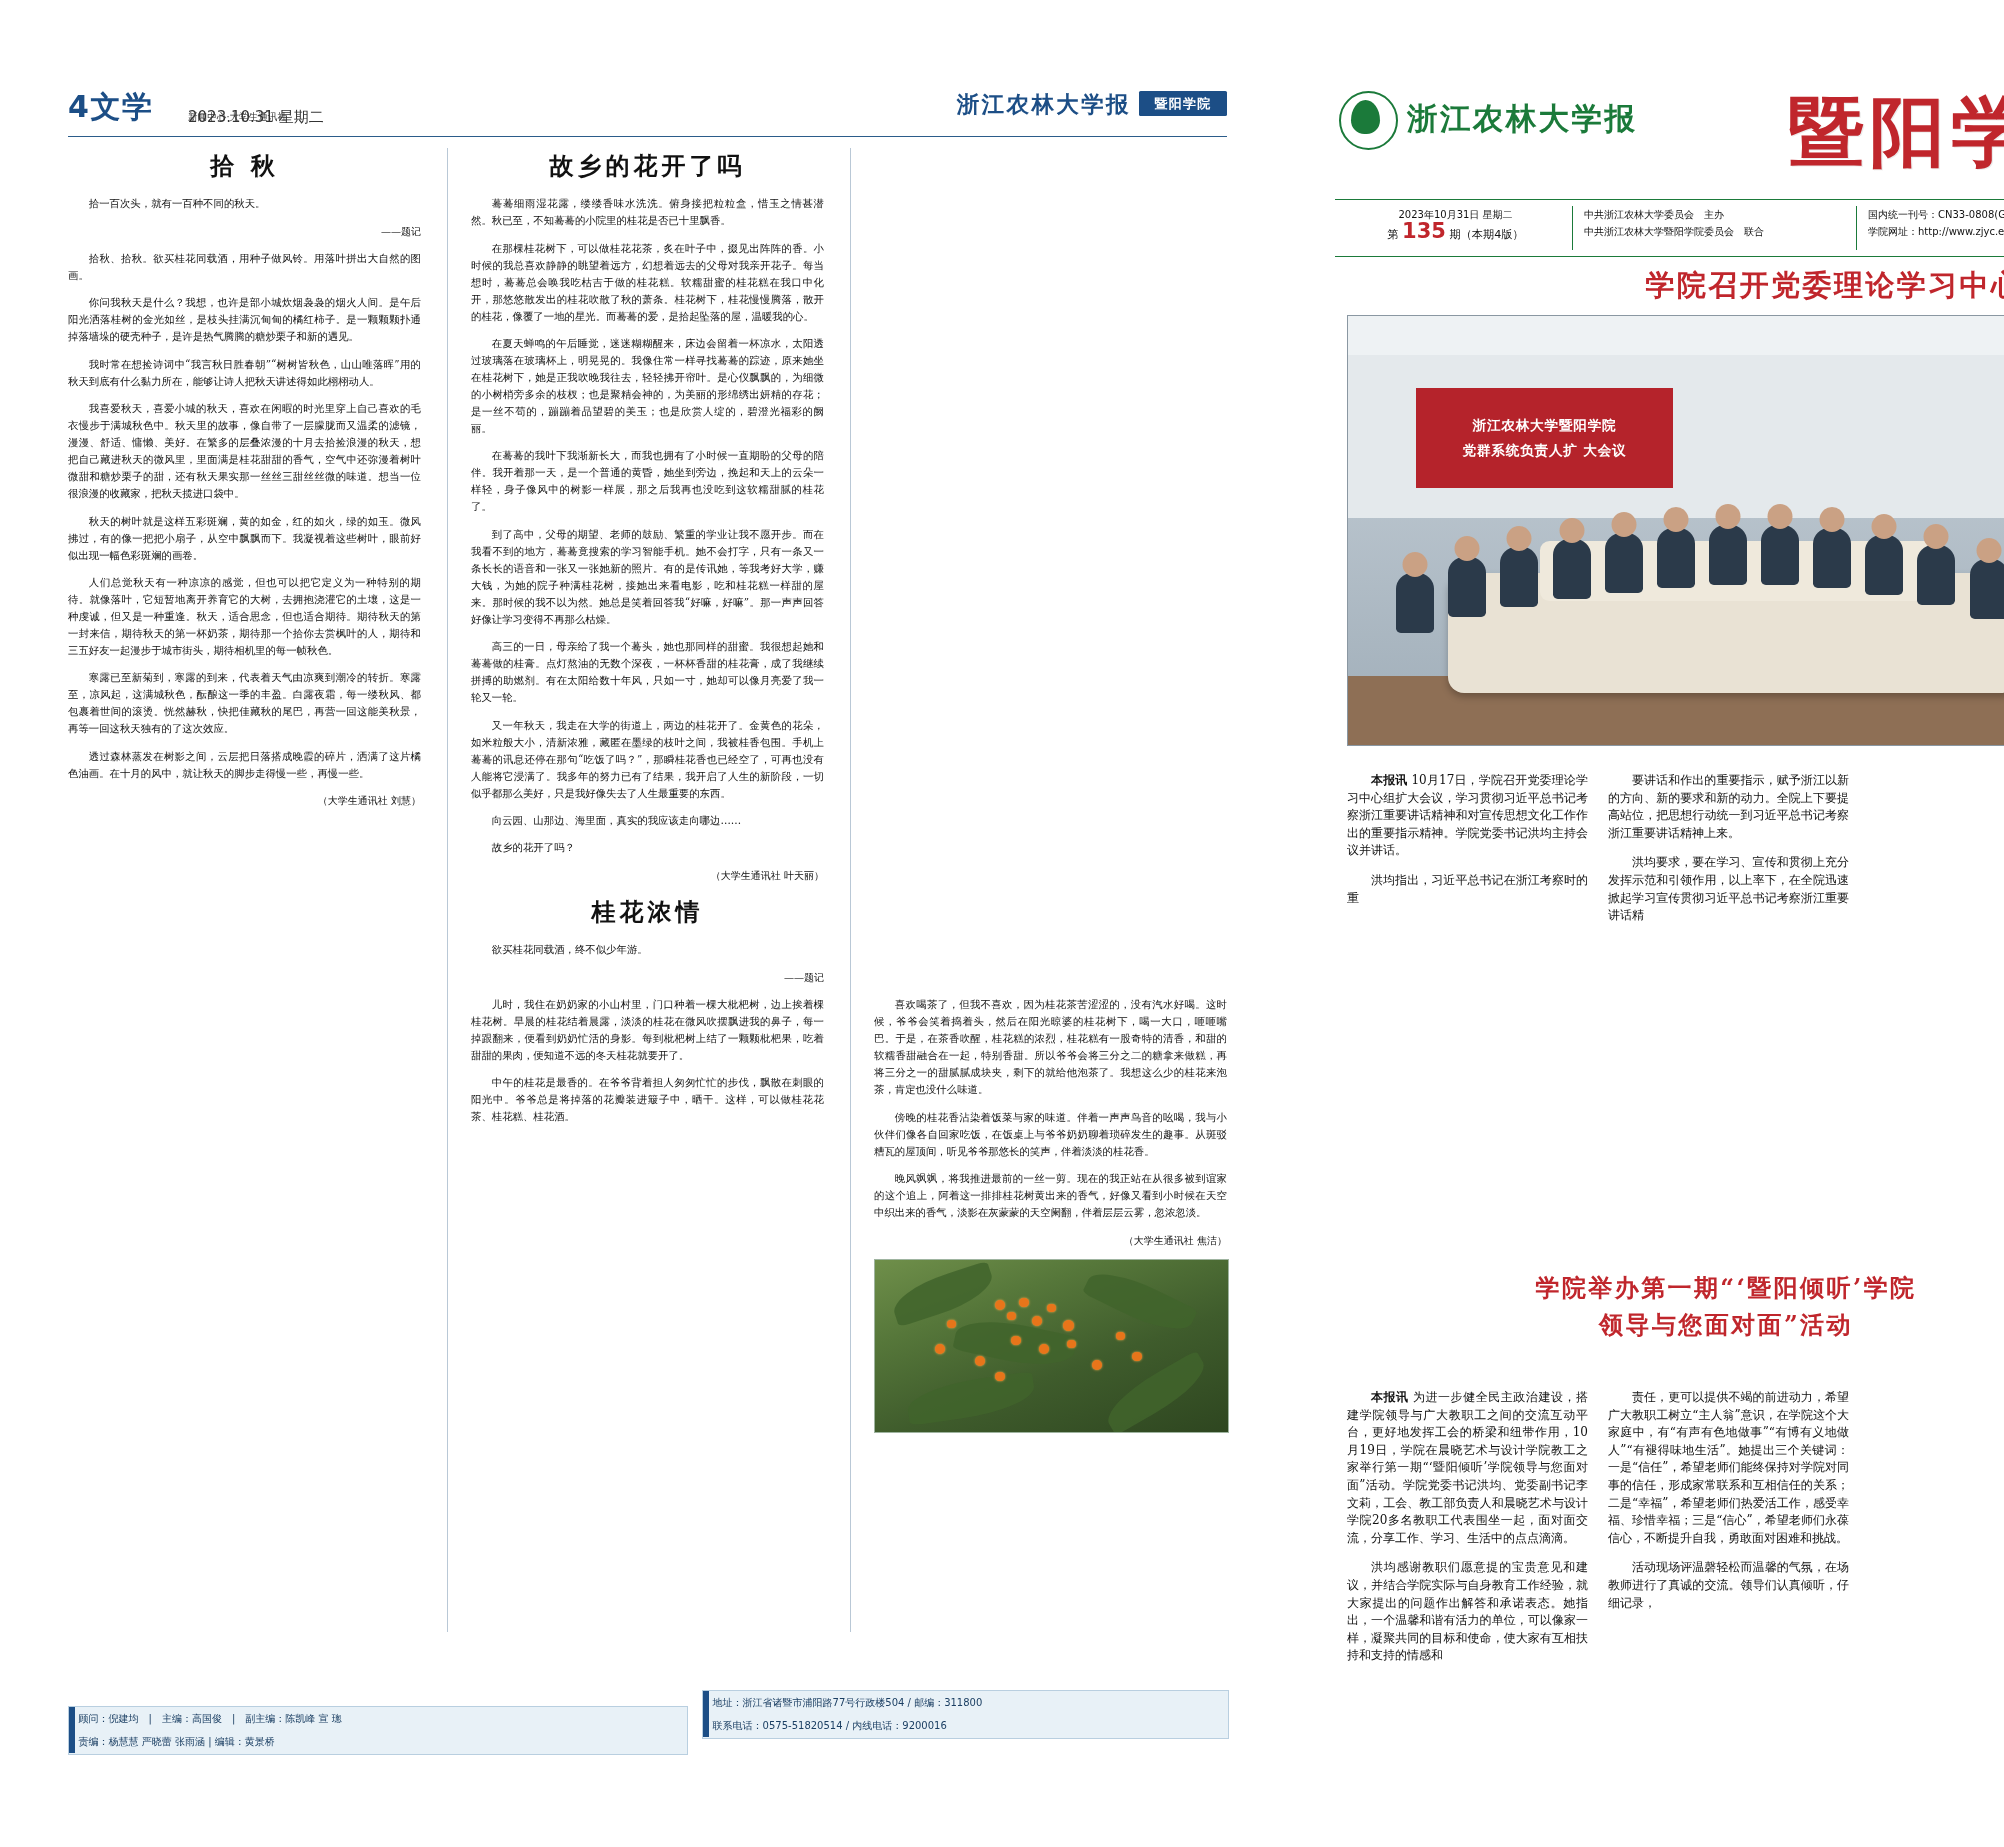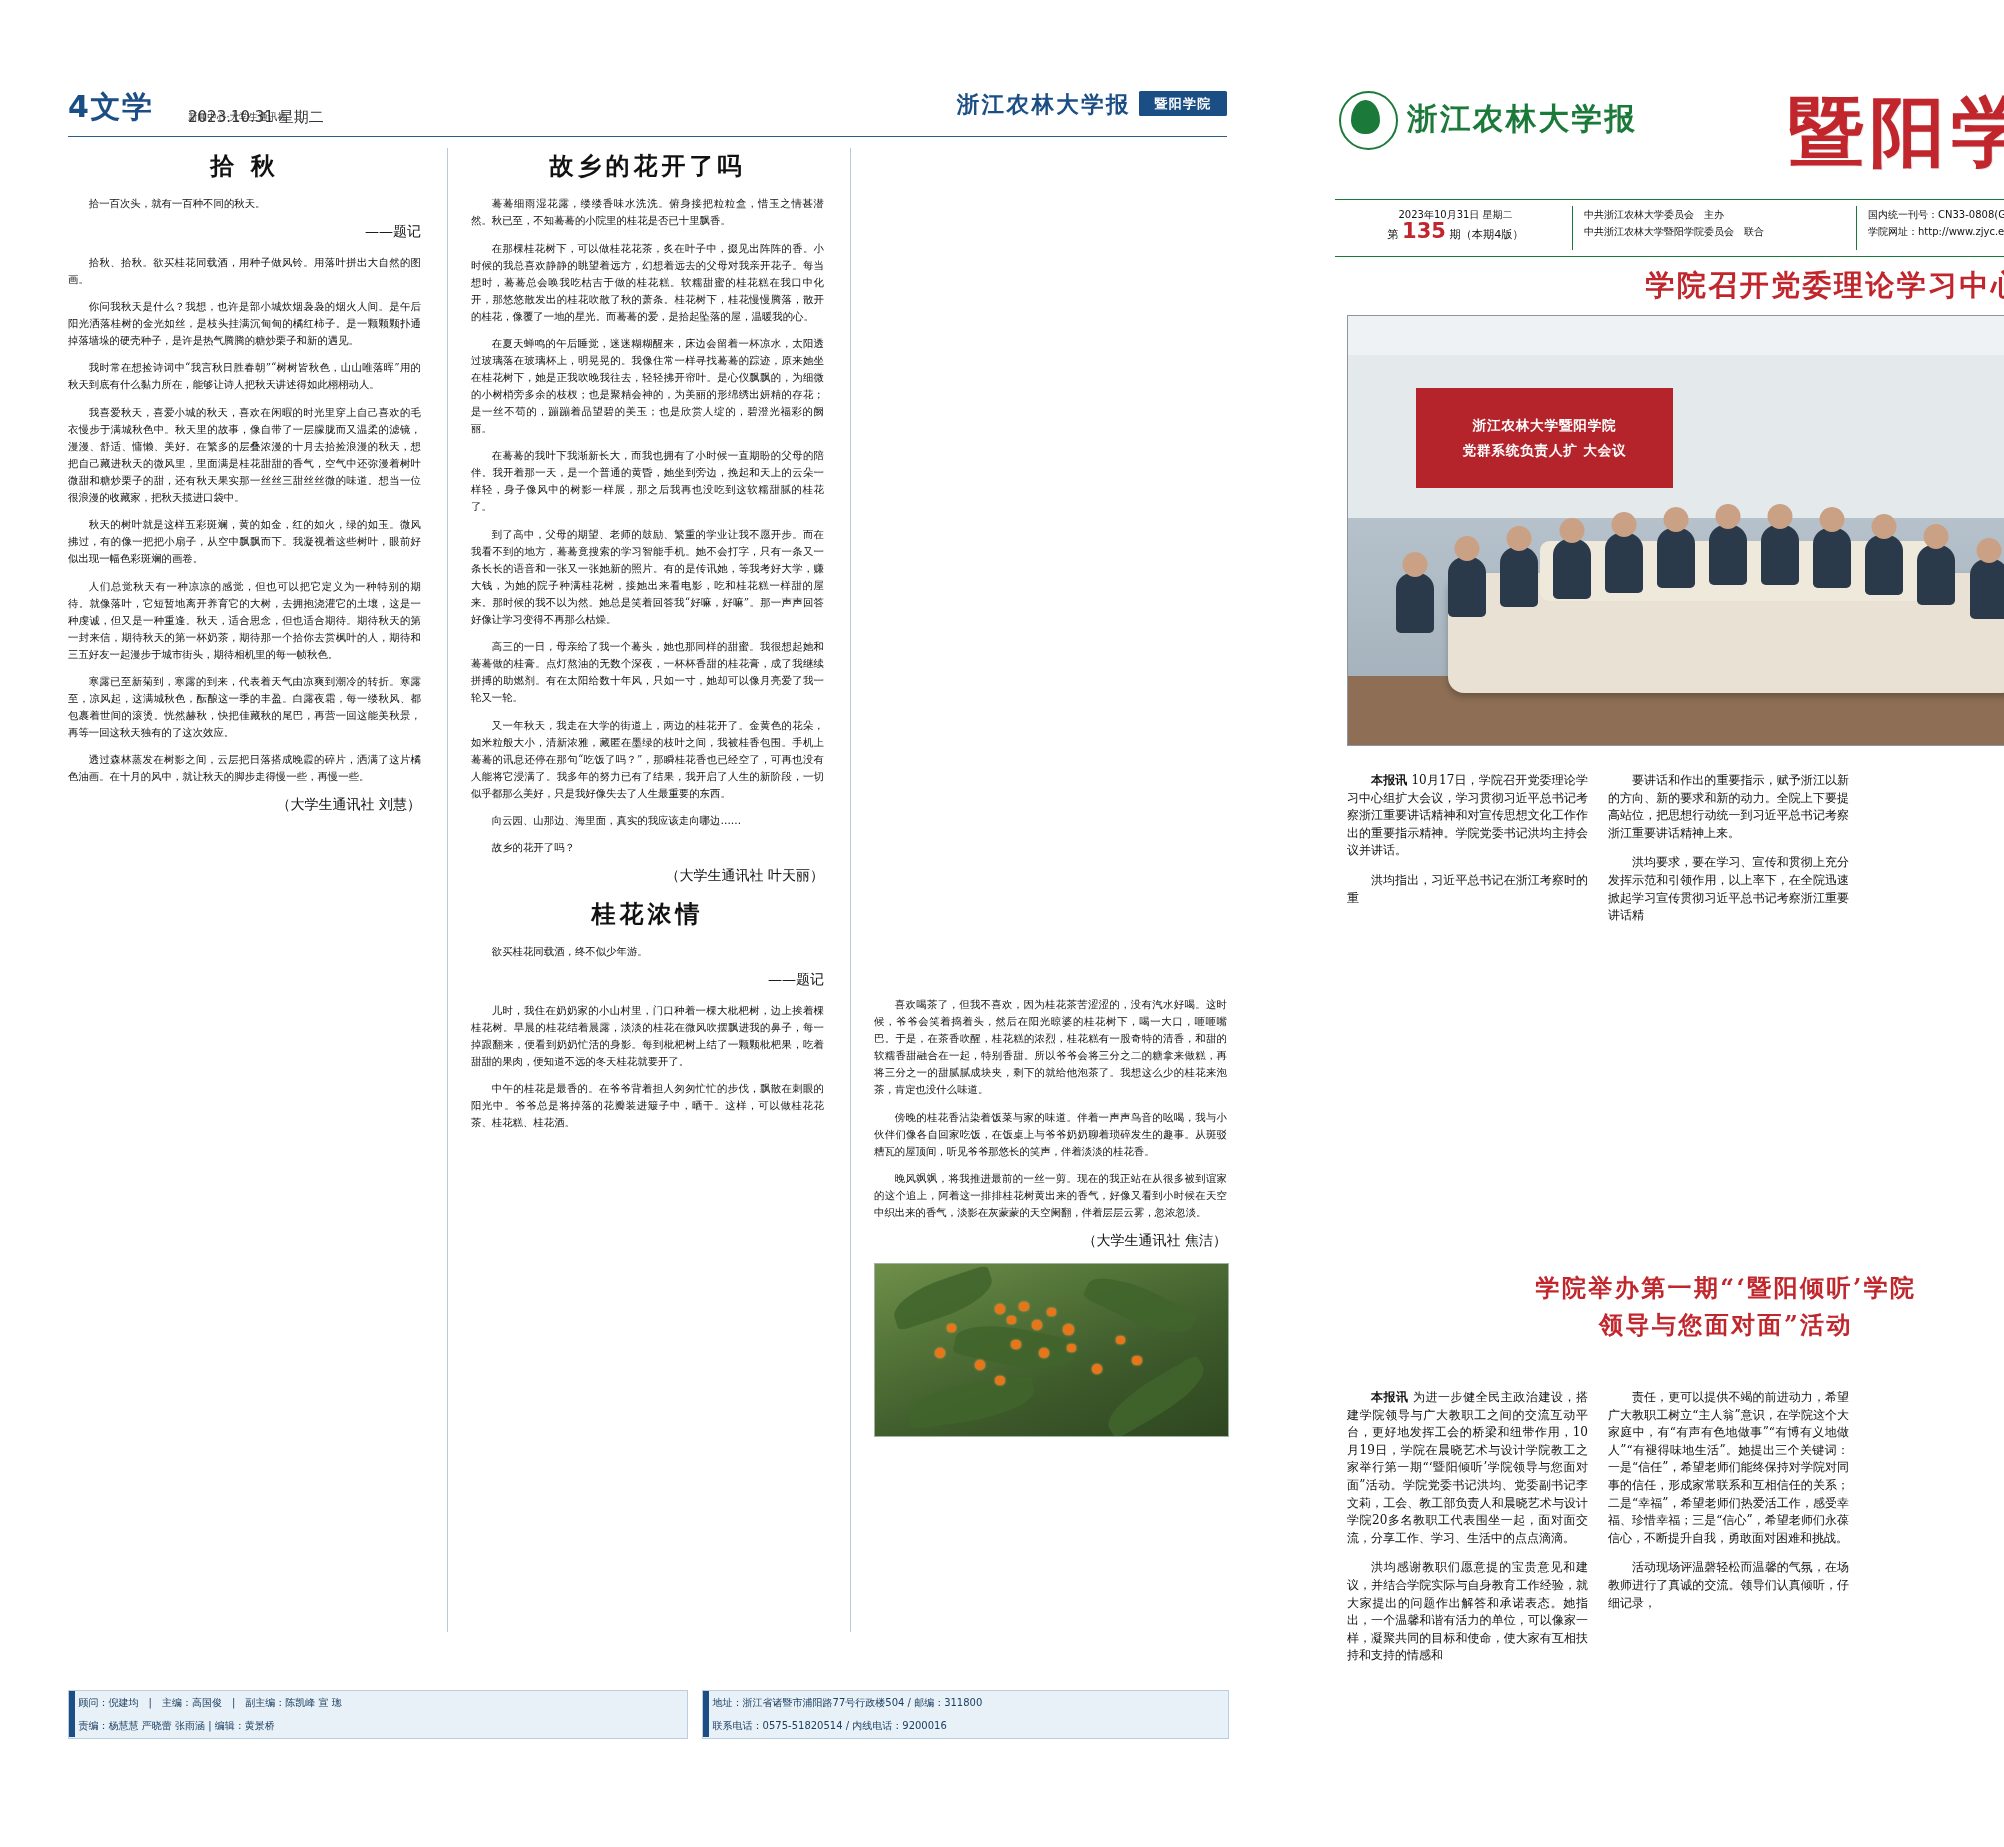--- a/index.html
+++ b/index.html
@@ -6,21 +6,21 @@
   body{font-family:"DejaVu Sans","Liberation Sans",sans-serif;}
   .page{position:relative;width:2557px;height:1848px;background:#ffffff;overflow:hidden;}
 
   
   .col-text{
     font-family:"DejaVu Serif","Liberation Serif",serif;
     font-size:10.4px;line-height:17px;color:#111;text-align:justify;
     text-justify:inter-ideograph;
   }
   .indent{text-indent:2em;}
-  .sign{text-align:right;font-size:14px;margin-top:4px;}
+  .sign{text-align:right;font-size:10px;margin-top:4px;}
 
   
   .left-page{position:absolute;left:68px;top:84px;width:1159px;height:1676px;}
 
   .lp-head{position:relative;height:52px;border-bottom:1.6px solid #2b5c8a;}
   .lp-head .pgnum{
     position:absolute;left:0;top:3.2px;font-size:30px;font-weight:bold;color:#1c4e86;
     font-family:"DejaVu Sans","Liberation Sans",sans-serif;letter-spacing:1.6px;
   }
   .lp-head .date{position:absolute;left:120px;top:24px;font-size:15px;color:#333;}
@@ -54,21 +54,21 @@
     margin-top:7.2px;width:100%;height:172px;border:0.8px solid #9fb4a0;position:relative;
     background:linear-gradient(160deg,#6f8f4a 0%,#56773a 28%,#3f5c2c 60%,#2e4620 100%);
     overflow:hidden;
   }
   .photo-gui .leaf{position:absolute;background:#41642c;border-radius:60% 10% 60% 10%;opacity:.85;}
   .photo-gui .flower{position:absolute;background:#e8751a;border-radius:50%;box-shadow:0 0 2.4px #ffae4d;}
 
   
   .lp-foot{position:absolute;left:0;top:1606px;width:1159px;height:52px;}
   .foot-left{
-    position:absolute;left:0;top:0;width:618px;height:47px;background:#e8f1f7;
+    position:absolute;left:0;top:16px;width:618px;height:47px;background:#e8f1f7;
     border:0.8px solid #b9cfe0;
   }
   .foot-right{
     position:absolute;left:634px;top:0;width:525px;height:47px;background:#e8f1f7;
     border:0.8px solid #b9cfe0;
   }
   .foot-line{font-size:10px;color:#1b3f63;padding:0 9.6px;line-height:23px;white-space:nowrap;}
   .foot-bar{position:absolute;left:0;top:0;width:6.4px;height:46px;background:#1c4e86;}
 
   

